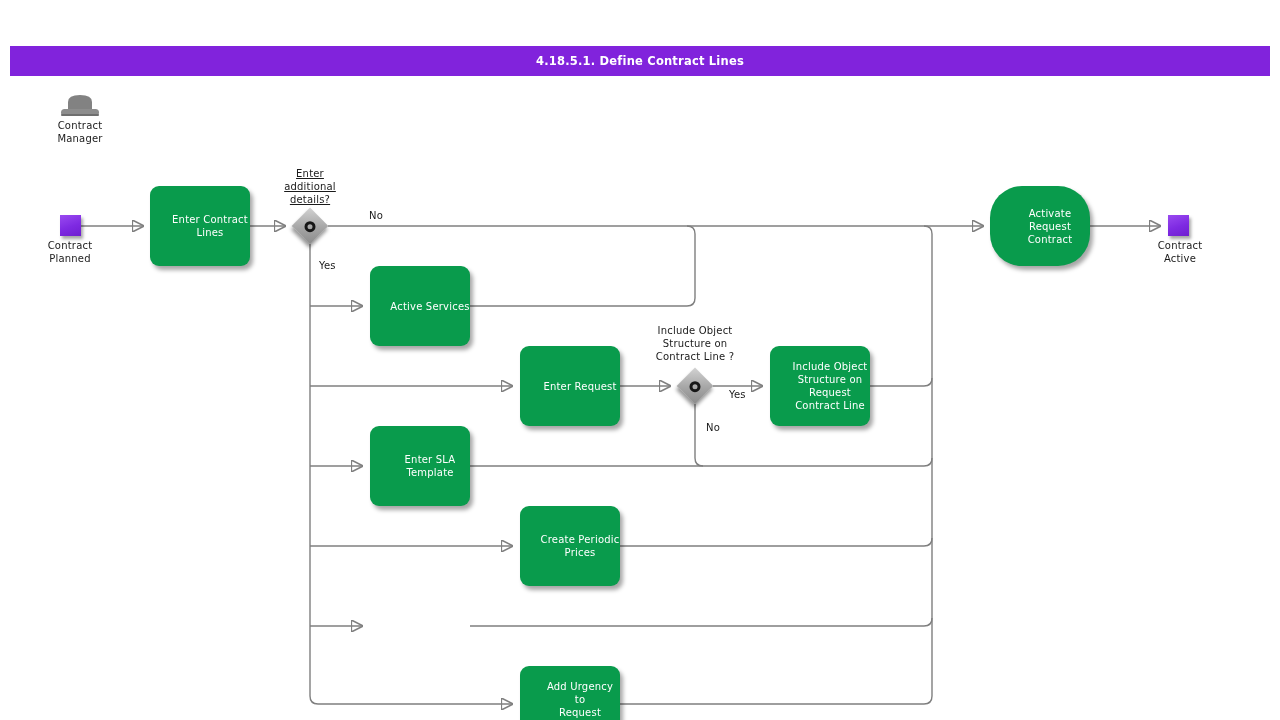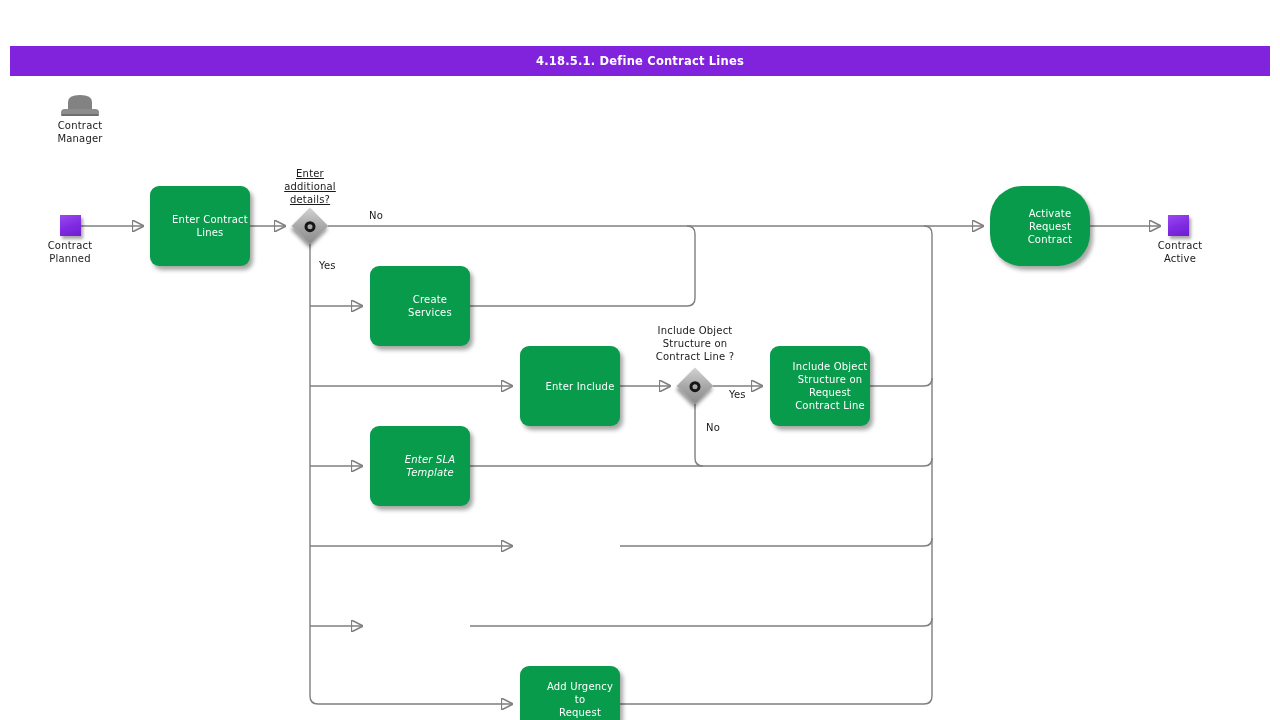--- a/index.html
+++ b/index.html
@@ -99,34 +99,38 @@
 Planned</div>
   <div class="event-square" style="left:1168px;top:179px;"></div>
   <div class="lbl center" style="left:1180px;top:203px;">Contract
 Active</div>
 
   <div class="task" style="left:150px;top:150px;">
     <span>Enter Contract
 Lines</span>
     </div>
   <div class="task" style="left:370px;top:230px;">
-    <span>Create Services</span>
+    <span>Active Services</span>
     </div>
   <div class="task" style="left:520px;top:310px;">
-    <span>Enter Include</span>
+    <span>Enter Request</span>
     </div>
   <div class="task" style="left:770px;top:310px;">
     <span>Include Object
 Structure on
 Request
 Contract Line</span>
     </div>
-  <div class="task" style="left:370px;top:390px;font-style:italic;">
+  <div class="task" style="left:370px;top:390px;">
     <span>Enter SLA
 Template</span>
+    </div>
+  <div class="task" style="left:520px;top:470px;">
+    <span>Create Periodic
+Prices</span>
     </div>
   <div class="task" style="left:520px;top:630px;">
     <span>Add Urgency to
 Request
 Contract line</span>
     </div>
   <div class="task" style="left:990px;top:150px;border-radius:32px;">
     <span>Activate Request
 Contract</span>
     </div>

